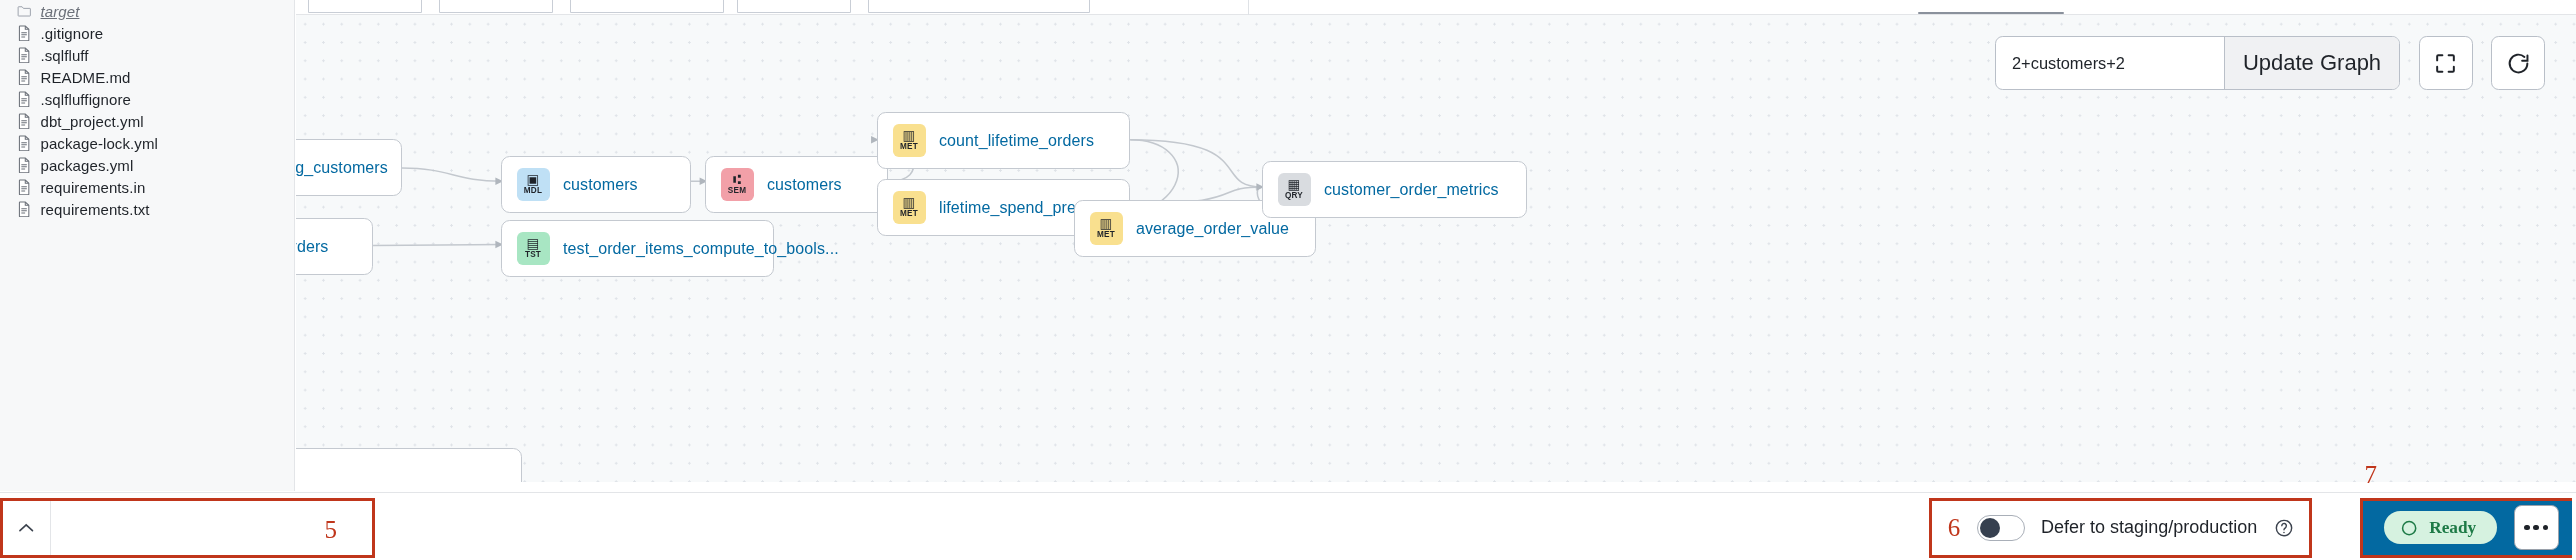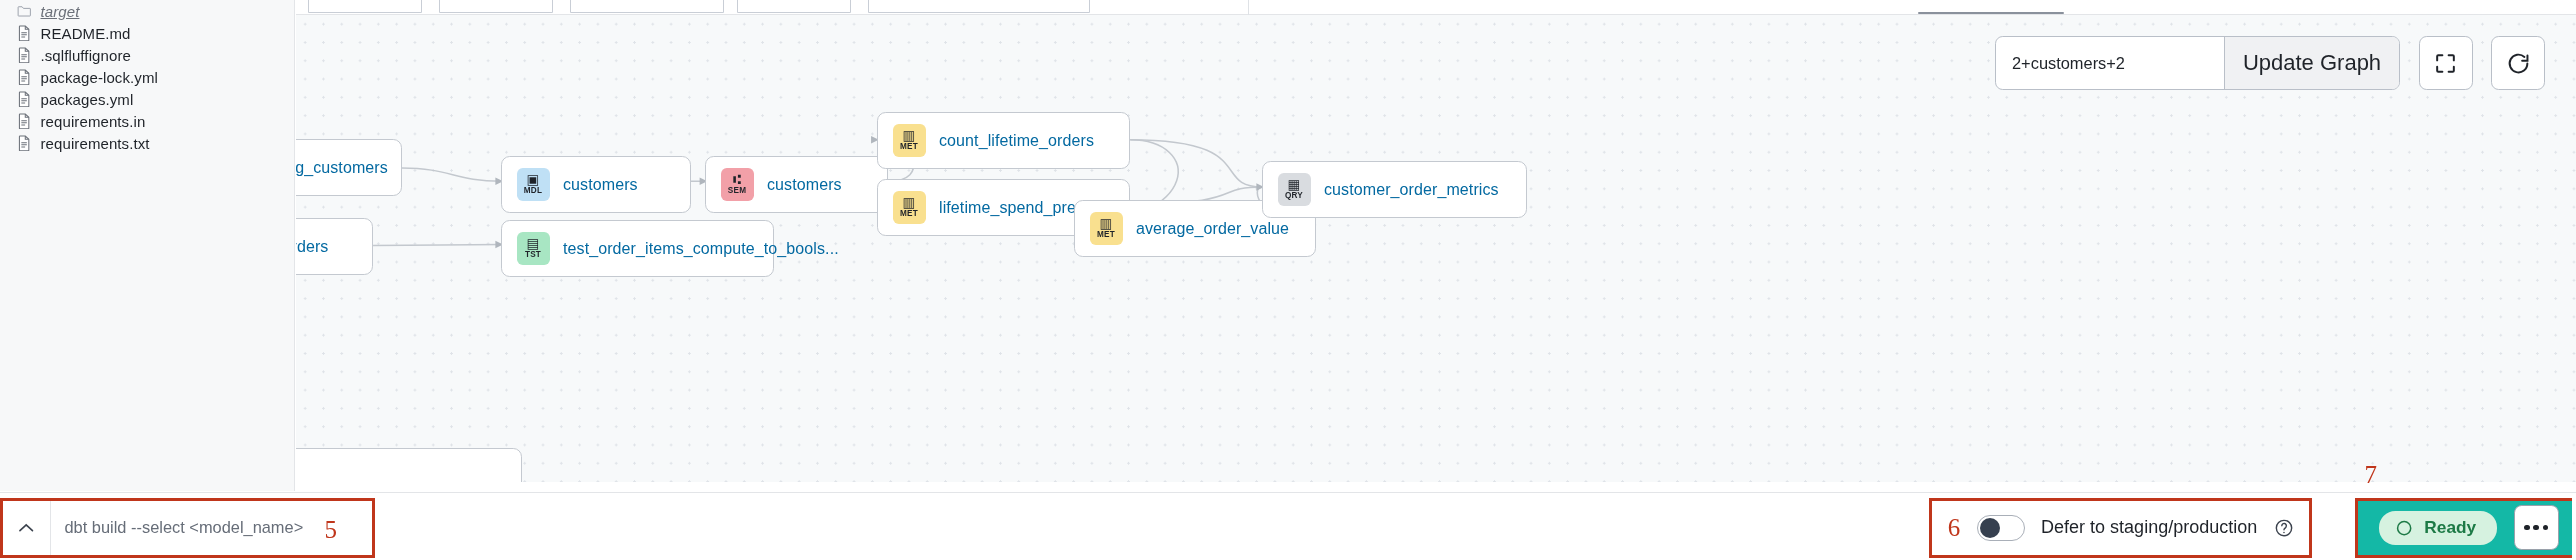--- a/index.html
+++ b/index.html
@@ -149,22 +149,22 @@
   }
   #toggle-switch .knob {
     position: absolute; left: 1.9px; top: 1.9px;
     width: 20px; height: 20px; border-radius: 50%; background: #36404f;
   }
   #defer-label {
     font-size: 18px; font-weight: 400; color: #1f2329; white-space: nowrap;
   }
   #status-region {
     position: absolute; right: 3.9px; top: 4.8px; height: 60px;
-    border: 3.9px solid #c0361b; border-right: 0; background: #14b8a6;
-    display: flex; align-items: center; gap: 16.4px; padding: 0 13.5px 0 21px;
+    border: 3.9px solid #c0361b; border-right: 0; background: #0369a1;
+    display: flex; align-items: center; gap: 16.4px; padding: 0 13.5px 0 21px; font-family: Liberation Serif, serif;
   }
   #ready-badge {
     display: flex; align-items: center; gap: 10.6px;
     background: #d6f2e0; border-radius: 16.4px; padding: 6.7px 21px 6.7px 16.4px;
   }
   #ready-badge .rtext { font-size: 17.3px; font-weight: 700; color: #1d7a46; }
   #more-btn {
     width: 45px; height: 45px; border: 1px solid #9aa1ab; border-radius: 7.7px;
     background: #fff; display: flex; align-items: center;
     justify-content: center; gap: 3.9px; cursor: pointer;
@@ -183,29 +183,53 @@
   <path d="M1.4 13.4V3.1a.6.6 0 01.6-.6h4.3l1.7 2h8a.6.6 0 01.6.6v8.3a.6.6 0 01-.6.6H2a.6.6 0 01-.6-.6z"></path>
           </svg>
           <span class="fname">target</span>
         </div>
         <div class="file-row">
           <svg class="ficon" viewBox="0 0 16 19" fill="none" stroke="#6b7079" stroke-width="1.2">
   <path d="M3 1.2h6.2L13.3 5v12.6a.6.6 0 01-.6.6H3a.6.6 0 01-.6-.6V1.8A.6.6 0 013 1.2z" fill="#fff"></path>
   <path d="M9.2 1.3V5h4"></path>
             <path d="M4.6 9h6.4M4.6 11.4h6.4M4.6 13.8h4.4"></path>
           </svg>
+          <span class="fname">.gitignore</span>
+        </div>
+        <div class="file-row">
+          <svg class="ficon" viewBox="0 0 16 19" fill="none" stroke="#6b7079" stroke-width="1.2">
+  <path d="M3 1.2h6.2L13.3 5v12.6a.6.6 0 01-.6.6H3a.6.6 0 01-.6-.6V1.8A.6.6 0 013 1.2z" fill="#fff"></path>
+  <path d="M9.2 1.3V5h4"></path>
+            <path d="M4.6 9h6.4M4.6 11.4h6.4M4.6 13.8h4.4"></path>
+          </svg>
+          <span class="fname">.sqlfluff</span>
+        </div>
+        <div class="file-row">
+          <svg class="ficon" viewBox="0 0 16 19" fill="none" stroke="#6b7079" stroke-width="1.2">
+  <path d="M3 1.2h6.2L13.3 5v12.6a.6.6 0 01-.6.6H3a.6.6 0 01-.6-.6V1.8A.6.6 0 013 1.2z" fill="#fff"></path>
+  <path d="M9.2 1.3V5h4"></path>
+            <path d="M4.6 9h6.4M4.6 11.4h6.4M4.6 13.8h4.4"></path>
+          </svg>
           <span class="fname">README.md</span>
         </div>
         <div class="file-row">
           <svg class="ficon" viewBox="0 0 16 19" fill="none" stroke="#6b7079" stroke-width="1.2">
   <path d="M3 1.2h6.2L13.3 5v12.6a.6.6 0 01-.6.6H3a.6.6 0 01-.6-.6V1.8A.6.6 0 013 1.2z" fill="#fff"></path>
   <path d="M9.2 1.3V5h4"></path>
             <path d="M4.6 9h6.4M4.6 11.4h6.4M4.6 13.8h4.4"></path>
           </svg>
           <span class="fname">.sqlfluffignore</span>
+        </div>
+        <div class="file-row">
+          <svg class="ficon" viewBox="0 0 16 19" fill="none" stroke="#6b7079" stroke-width="1.2">
+  <path d="M3 1.2h6.2L13.3 5v12.6a.6.6 0 01-.6.6H3a.6.6 0 01-.6-.6V1.8A.6.6 0 013 1.2z" fill="#fff"></path>
+  <path d="M9.2 1.3V5h4"></path>
+            <path d="M4.6 9h6.4M4.6 11.4h6.4M4.6 13.8h4.4"></path>
+          </svg>
+          <span class="fname">dbt_project.yml</span>
         </div>
         <div class="file-row">
           <svg class="ficon" viewBox="0 0 16 19" fill="none" stroke="#6b7079" stroke-width="1.2">
   <path d="M3 1.2h6.2L13.3 5v12.6a.6.6 0 01-.6.6H3a.6.6 0 01-.6-.6V1.8A.6.6 0 013 1.2z" fill="#fff"></path>
   <path d="M9.2 1.3V5h4"></path>
             <path d="M4.6 9h6.4M4.6 11.4h6.4M4.6 13.8h4.4"></path>
           </svg>
           <span class="fname">package-lock.yml</span>
         </div>
         <div class="file-row">
@@ -362,21 +386,20 @@
   <div class="anno" id="anno-7">7</div>
 
   <div id="bottom-bar">
 
     <div id="cmd-region">
       <div id="cmd-chevron">
         <svg width="16.4" height="10.6" viewBox="0 0 17 11" fill="none" stroke="#3c434e" stroke-width="1.7" stroke-linecap="round">
           <path d="M2 8 L8.5 2 L15 8"></path>
         </svg>
       </div>
-      <div id="cmd-placeholder">dbt build --select &lt;model_name&gt;</div>
       <div class="anno" id="anno-5">5</div>
     </div>
 
     <div id="defer-region">
       <div class="anno">6</div>
       <div id="toggle-switch">
         <div class="knob"></div>
       </div>
       <div id="defer-label">Defer to staging/production</div>
       <svg width="20" height="20" viewBox="0 0 24 24" fill="none" stroke="#3c434e" stroke-width="1.7">

